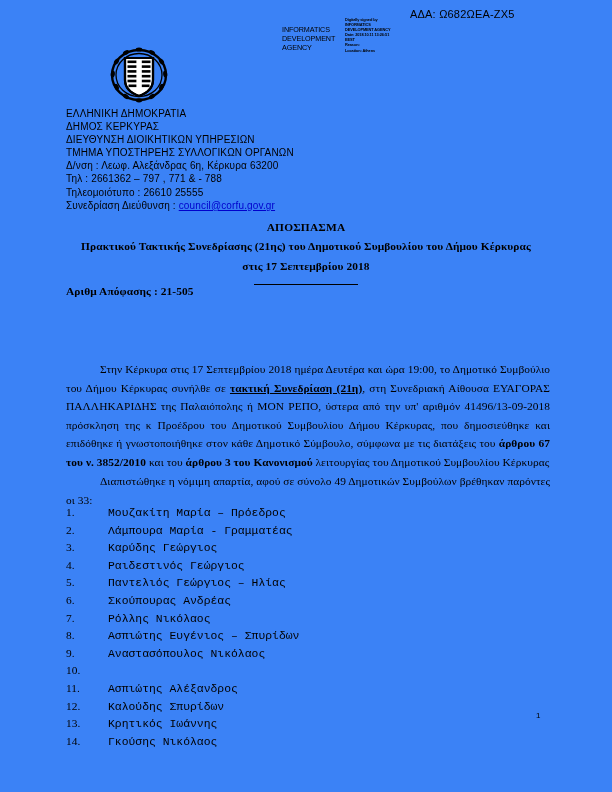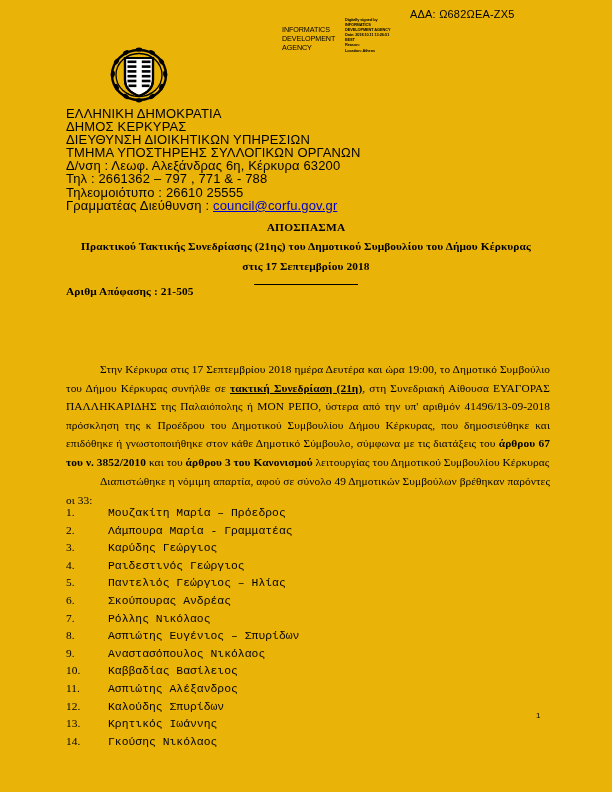--- a/index.html
+++ b/index.html
@@ -14,21 +14,21 @@
     font-family: "Liberation Serif", "DejaVu Serif", serif;
     color: #000000;
     overflow: hidden;
   }
 
   .page {
     position: absolute;
     left: 0; top: 0;
     width: 612px;
     height: 792px;
-    background: #eab308;
+    background: #3b82f6;
   }
 
   
   .ada-code {
     position: absolute;
     left: 410px;
     top: 8px;
     font-family: "Liberation Sans", sans-serif;
     font-size: 11px;
     letter-spacing: 0.2px;
@@ -69,21 +69,21 @@
     width: 62px;
     height: 62px;
   }
 
   
   .letterhead {
     position: absolute;
     left: 66px;
     top: 107px;
     font-family: "Liberation Sans", sans-serif;
-    font-size: 13px;
+    font-size: 10px;
     line-height: 13.1px;
     letter-spacing: 0.15px;
     white-space: nowrap;
   }
   .letterhead div { height: 13.1px; }
   .mail-link {
     color: #0000cc;
     text-decoration: underline;
   }
 
@@ -244,21 +244,21 @@
 
   <div class="letterhead">
     <div>ΕΛΛΗΝΙΚΗ ΔΗΜΟΚΡΑΤΙΑ</div>
     <div>ΔΗΜΟΣ  ΚΕΡΚΥΡΑΣ</div>
     <div>ΔΙΕΥΘΥΝΣΗ ΔΙΟΙΚΗΤΙΚΩΝ ΥΠΗΡΕΣΙΩΝ</div>
     <div>ΤΜΗΜΑ ΥΠΟΣΤΗΡΕΗΣ ΣΥΛΛΟΓΙΚΩΝ ΟΡΓΑΝΩΝ</div>
     <div>Δ/νση : Λεωφ. Αλεξάνδρας  6η, Κέρκυρα 63200</div>
     <div>Τηλ : 2661362 – 797 , 771 &amp; - 788</div>
     <div>Τηλεομοιότυπο : 26610 25555</div>
     <div>
-      <span>Γραμματέας Διεύθυνση :</span>
+      <span>Συνεδρίαση Διεύθυνση :</span>
       <span class="mail-link">council@corfu.gov.gr</span>
     </div>
   </div>
 
   <div class="title-wrap">
     <div class="doc-title">ΑΠΟΣΠΑΣΜΑ</div>
     <div class="doc-subtitle">Πρακτικού Τακτικής Συνεδρίασης (21ης) του Δημοτικού Συμβουλίου του Δήμου Κέρκυρας</div>
     <div class="doc-subtitle">στις 17 Σεπτεμβρίου 2018</div>
     <div class="rule"></div>
   </div>
@@ -306,21 +306,20 @@
     <div class="member-row">
       <span class="member-idx">8.</span>
       <span class="member-name">Ασπιώτης Ευγένιος – Σπυρίδων</span>
     </div>
     <div class="member-row">
       <span class="member-idx">9.</span>
       <span class="member-name">Αναστασόπουλος Νικόλαος</span>
     </div>
     <div class="member-row">
       <span class="member-idx">10.</span>
-      <span class="member-name">Καββαδίας Βασίλειος</span>
     </div>
     <div class="member-row">
       <span class="member-idx">11.</span>
       <span class="member-name">Ασπιώτης Αλέξανδρος</span>
     </div>
     <div class="member-row">
       <span class="member-idx">12.</span>
       <span class="member-name">Καλούδης Σπυρίδων</span>
     </div>
     <div class="member-row">

